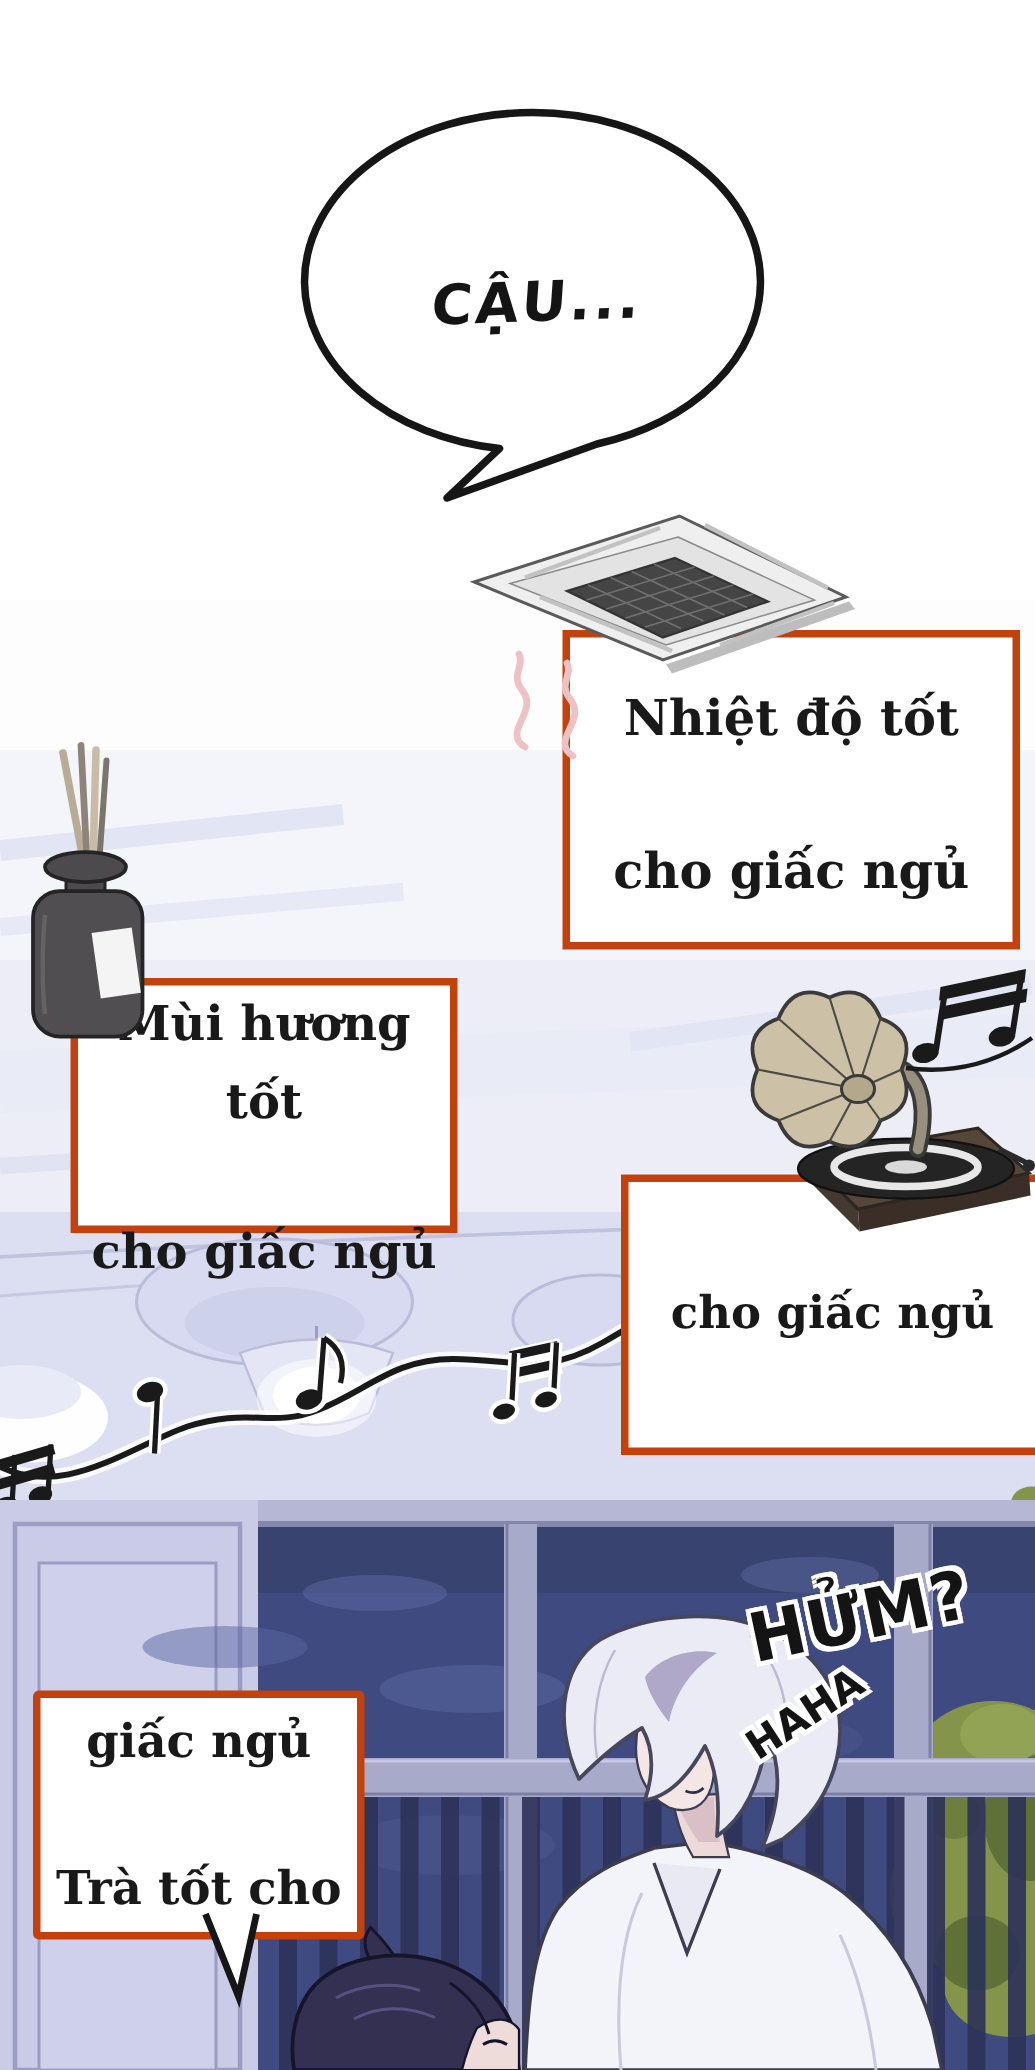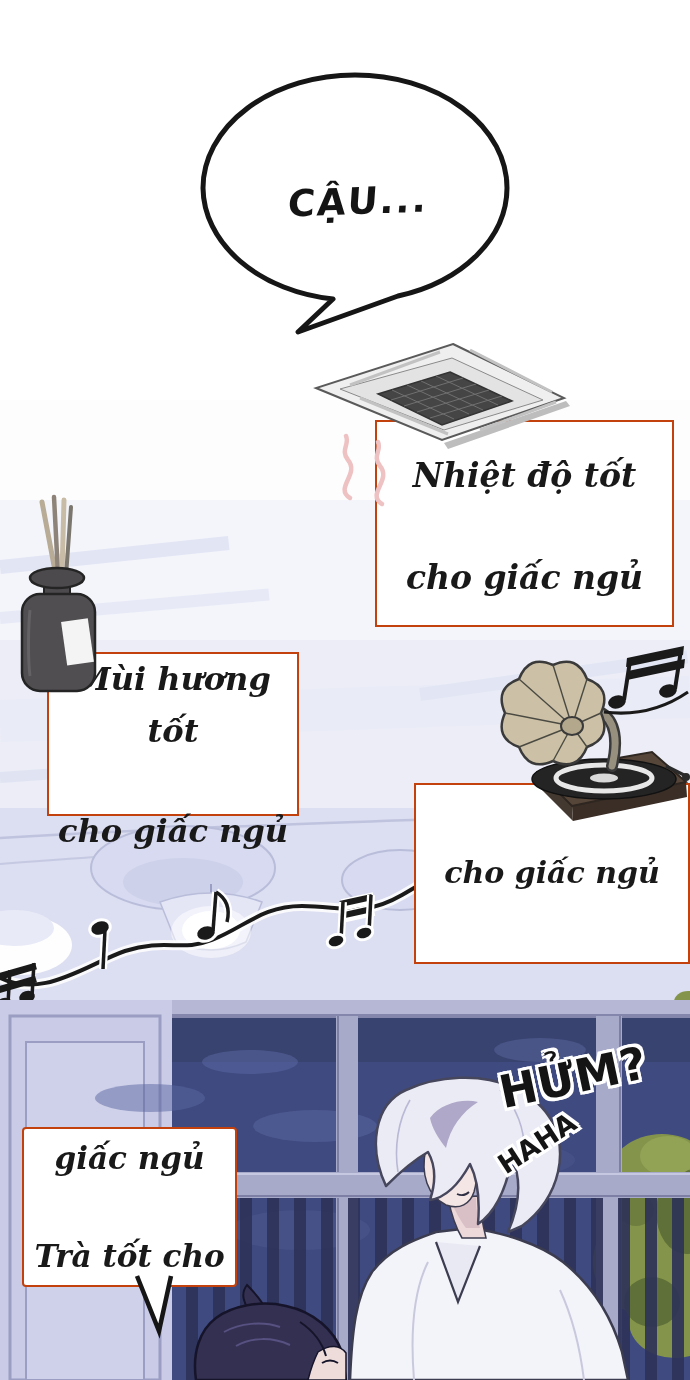--- a/index.html
+++ b/index.html
@@ -1,24 +1,24 @@
 <!DOCTYPE html>
 <html><head>
 <meta charset="utf-8">
 <style>
   html,body{margin:0;padding:0;background:#888;}
   .canvas{position:relative;width:690px;height:1380px;overflow:hidden;background:#ffffff;margin:0 auto;
           font-family:"Liberation Sans",sans-serif;}
   svg.layer{position:absolute;left:0;top:0;width:690px;height:1380px;pointer-events:none;}
   #back-art{z-index:1;}
   #front-art{z-index:3;}
-  .note-box{position:absolute;z-index:2;background:#ffffff;border:2px solid #c2410c;
+  .note-box{position:absolute;z-index:2;background:#ffffff;border:5px solid #c2410c;
             display:flex;flex-direction:column;align-items:center;justify-content:center;
             text-align:center;color:#191919;
-            font-family:"DejaVu Serif",serif;font-style:italic;font-weight:bold;gap:48px;}
+            font-family:"DejaVu Serif",serif;font-weight:bold;gap:48px;}
   .note-box .ln{display:block;line-height:1.62;}
   #box-temperature{left:375px;top:420px;width:295px;height:197px;font-size:33px;padding-top:6px;}
   #box-scent{left:47px;top:652px;width:248px;height:160px;font-size:32px;justify-content:space-between;}
   #box-music{left:414px;top:783px;width:272px;height:177px;font-size:30px;}
   #box-tea{left:22px;top:1127px;width:211px;height:156px;font-size:31px;border-radius:4px;}
   .txt-layer{position:absolute;z-index:5;}
   #bubble-text{left:238px;top:180px;width:240px;text-align:center;
                font-size:37px;font-weight:bold;letter-spacing:2px;color:#141414;
                transform:skewX(-6deg) rotate(-2deg);
                font-family:"DejaVu Sans",sans-serif;}

